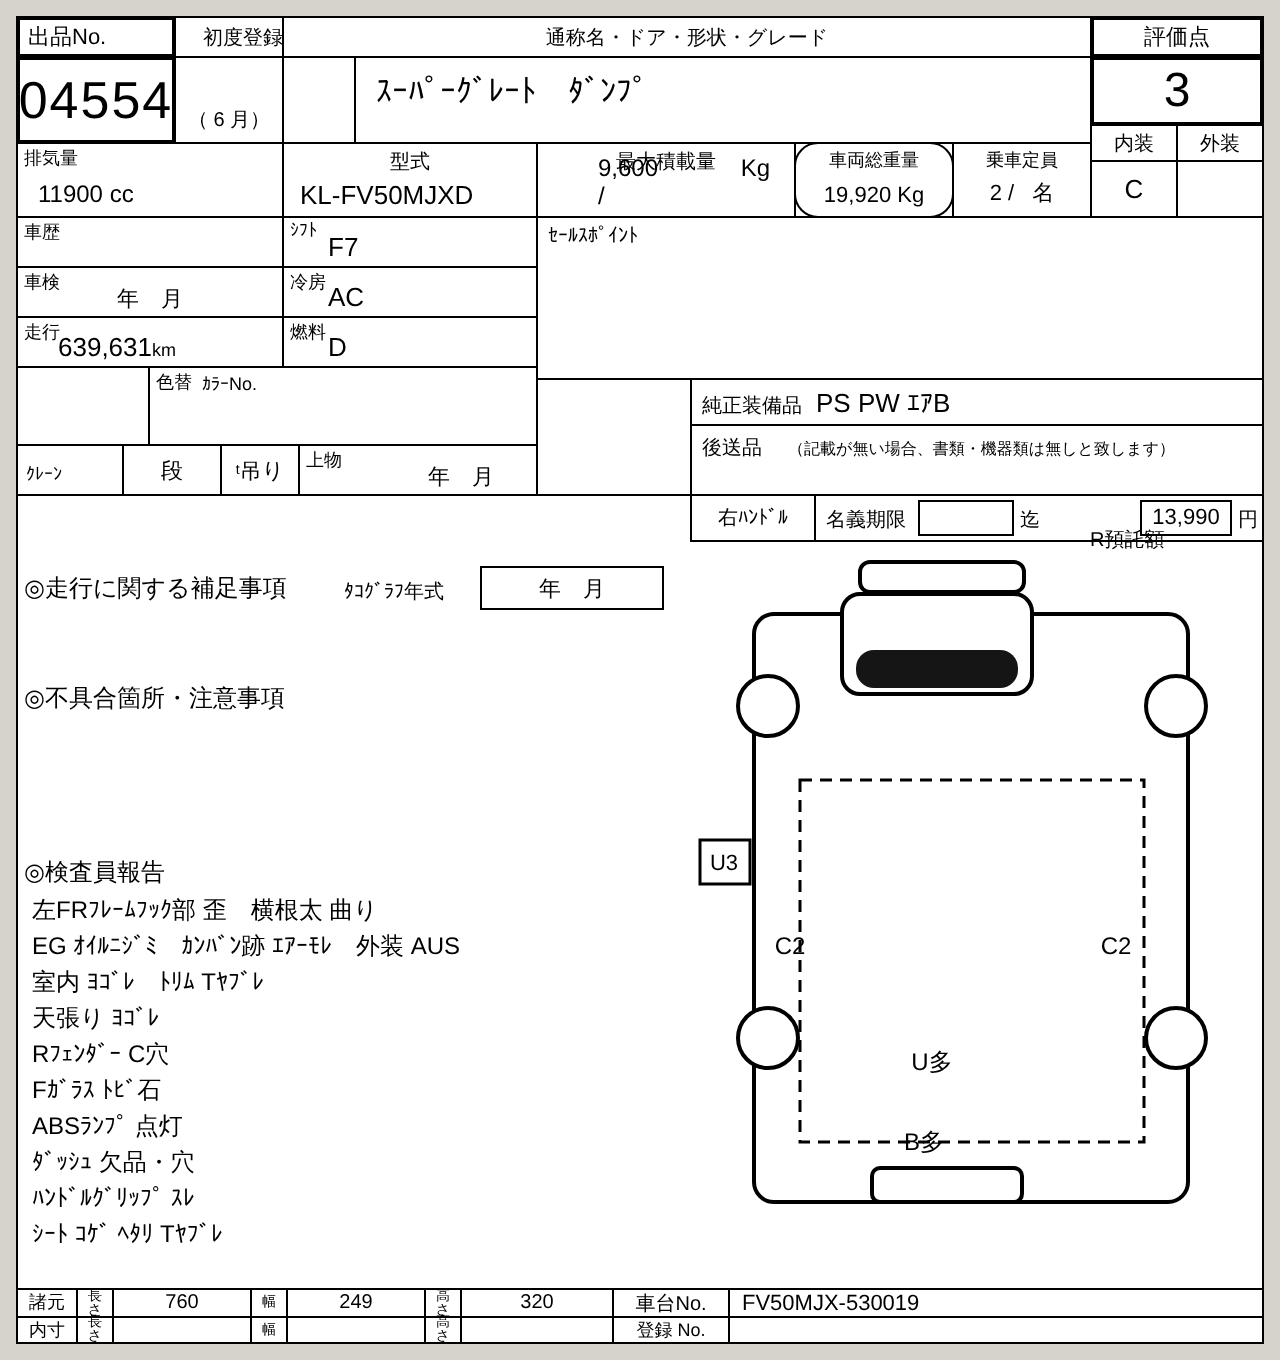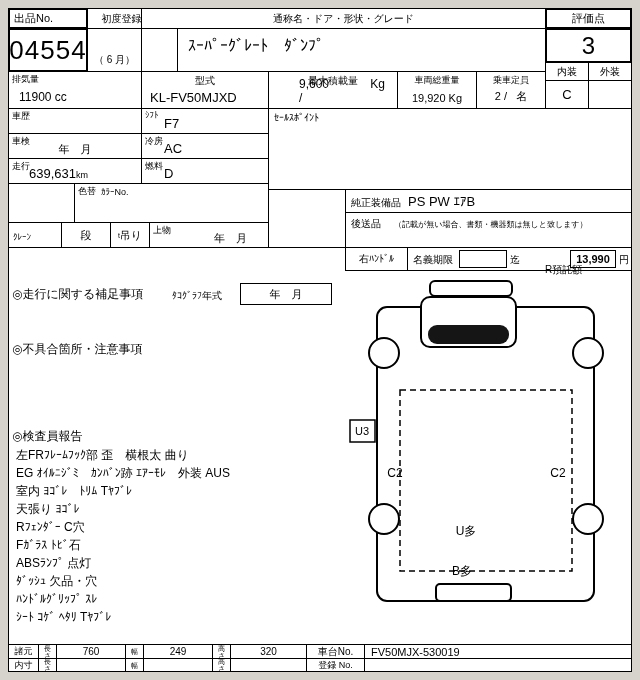--- a/index.html
+++ b/index.html
@@ -82,21 +82,21 @@
     <span class="clc">型式</span>
     <div class="t" style="left:8px;bottom:3px;font-size:13px;">KL-FV50MJXD</div>
   </div>
   <div class="c" style="left:268px;top:71px;width:130px;height:38px;">
     <span class="clc">最大積載量</span>
     <div class="t" style="left:0;right:0;bottom:3px;display:flex;justify-content:space-between;padding:0 12px 0 30px;font-size:12px;gap:36px;">
       <span>9,600 /</span>
       <span>Kg</span>
     </div>
   </div>
-  <div class="c" style="left:397px;top:71px;width:80px;height:38px;">
+  <div class="c" style="left:397px;top:71px;width:80px;height:38px;border-radius:12px;">
     <span class="clc" style="font-size:9px;">車両総重量</span>
     <div class="t" style="left:0;right:0;bottom:4px;text-align:center;font-size:11px;">19,920 Kg</div>
   </div>
   <div class="c" style="left:476px;top:71px;width:70px;height:38px;">
     <span class="clc" style="font-size:9px;">乗車定員</span>
     <div class="t" style="left:0;right:0;bottom:4px;text-align:center;font-size:11px;">
       <span>2 /</span>
       <span style="margin-left:6px;">名</span>
     </div>
   </div>
@@ -160,21 +160,21 @@
   </div>
 
   <div class="c" style="left:345px;top:247px;width:287px;height:24px;">
     <div class="t vc" style="left:0;top:0;width:62px;height:22px;border-right:1px solid #000;font-size:10px;">
         <span>右ﾊﾝﾄﾞﾙ</span>
       </div>
     <span class="t" style="left:67px;top:5px;font-size:10px;">名義期限</span>
     <div class="t" style="left:113px;top:2px;width:48px;height:18px;border:1px solid #000;"></div>
     <span class="t" style="left:164px;top:5px;font-size:10px;">迄</span>
     <span class="t" style="left:179px;top:15px;font-size:10px;padding-left:20px;">R預託額</span>
-    <div class="t vc" style="left:224px;top:2px;width:46px;height:18px;border:1px solid #000;font-size:11px;font-weight:bold;">
+    <div class="t vc" style="left:224px;top:2px;width:46px;height:18px;border:1px solid #000;font-size:11px;">
         <span>13,990</span>
       </div>
     <span class="t" style="left:273px;top:5px;font-size:10px;">円</span>
   </div>
 
   <div class="t heading" style="left:12px;top:286px;">◎走行に関する補足事項</div>
   <span class="t" style="left:172px;top:289px;font-size:10px;">ﾀｺｸﾞﾗﾌ年式</span>
   <div class="c vc" style="left:240px;top:283px;width:92px;height:22px;font-size:11px;">
       <span>年　月</span>
     </div>

